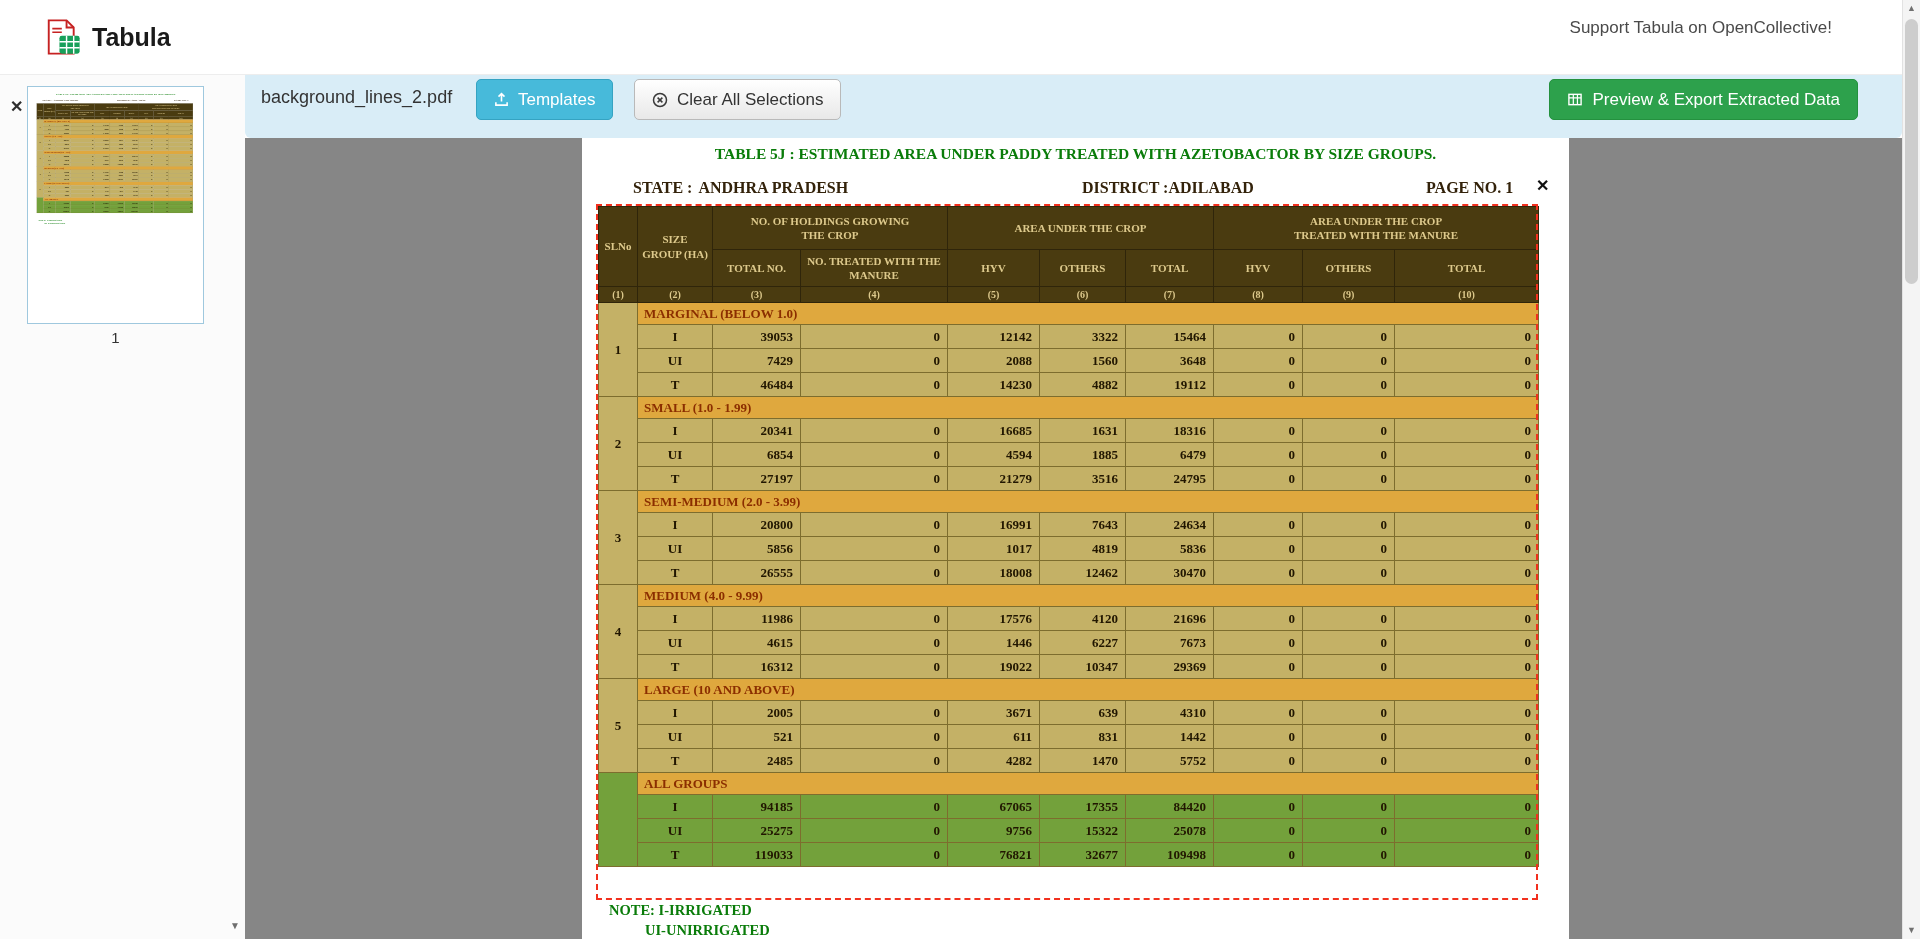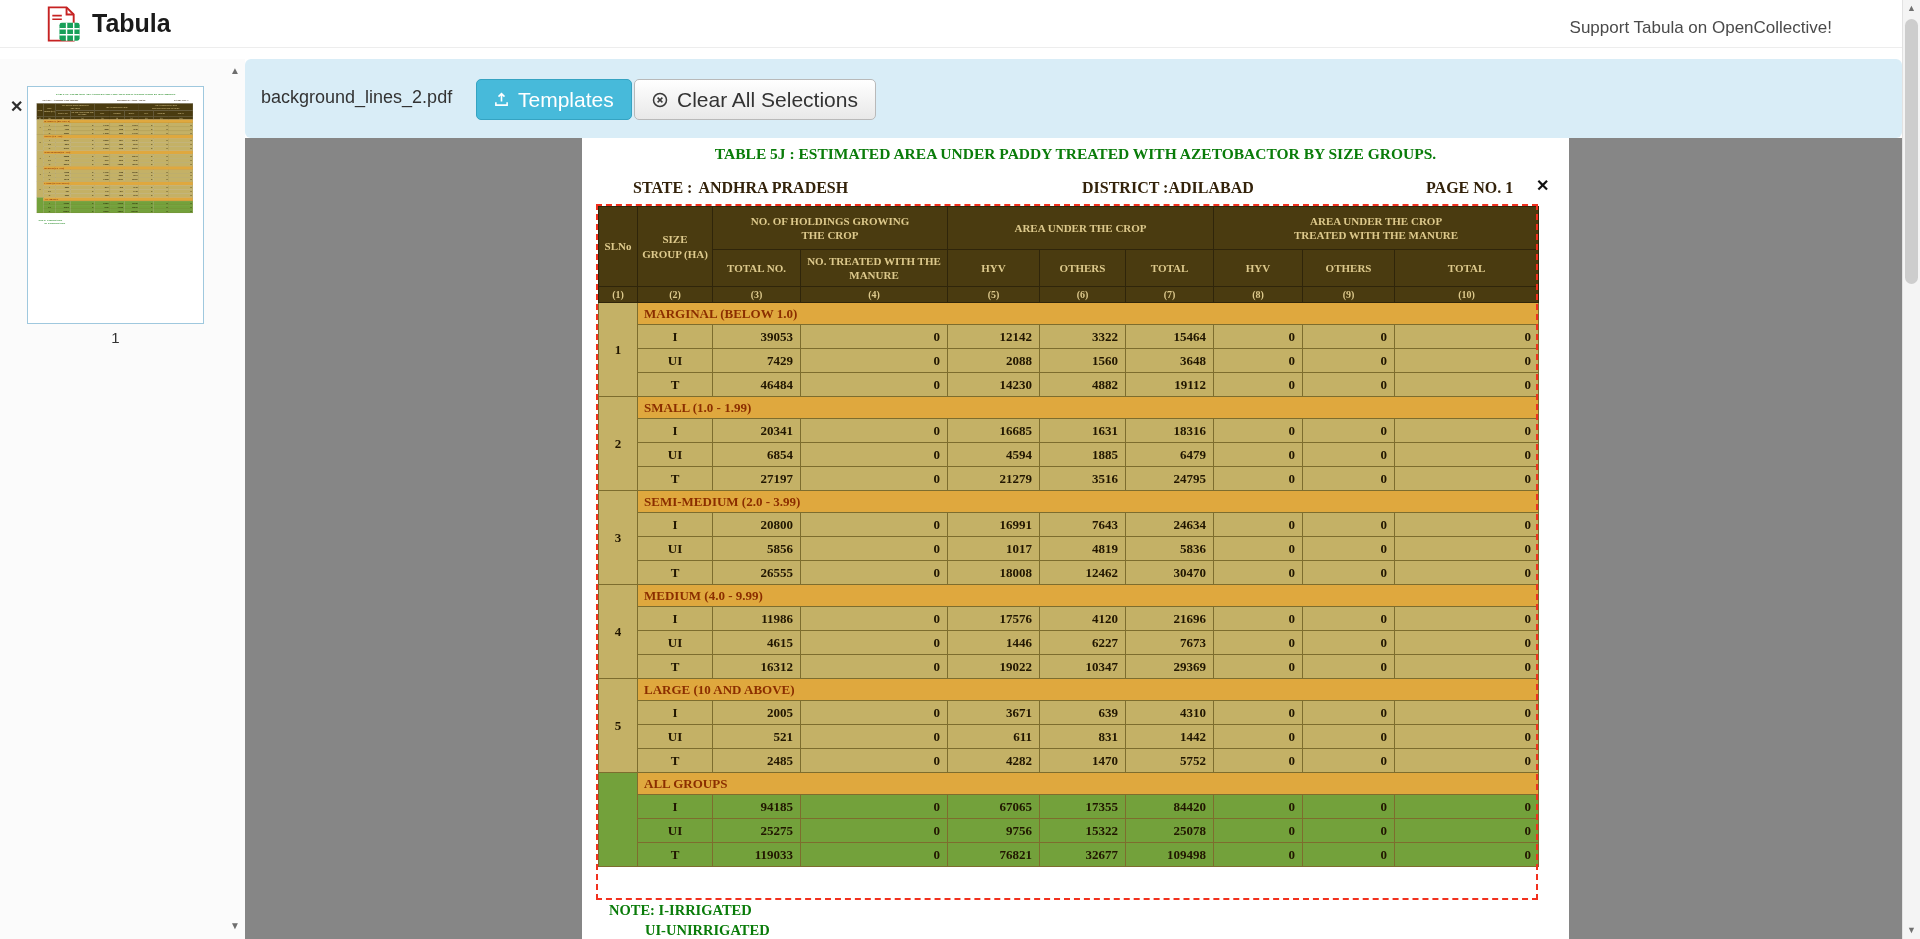--- a/index.html
+++ b/index.html
@@ -1,33 +1,33 @@
 <!DOCTYPE html>
 <html><head>
 <meta charset="utf-8">
 <style>
   * { box-sizing: border-box; margin: 0; padding: 0; }
   html,body { width:1920px; height:939px; overflow:hidden; }
   #app { position:relative; width:1920px; height:939px; background:#fff; overflow:hidden;
          font-family:"Liberation Sans", sans-serif; }
 
   
-  .navbar { position:absolute; left:0; top:0; width:1902px; height:48px; background:#fff;
+  .navbar { position:absolute; left:0; top:0; width:1902px; height:75px; background:#fff;
             border-bottom:1px solid #ededed; display:flex; align-items:center; z-index:5; }
   .logo { margin-left:44px; width:38px; height:38px; flex:0 0 auto; }
   .brand { margin-left:10px; font-size:25px; font-weight:bold; color:#1a1a1a; }
   .nav-items { display:flex; gap:37px; margin-left:32px; font-size:17px; color:#3c3c3c; }
   .nav-item { cursor:pointer; white-space:nowrap; }
   .support { position:absolute; right:70px; top:18px; font-size:17px; color:#4a4a4a; cursor:pointer; }
 
   
   .toolbar { position:absolute; left:245px; top:59px; width:1657px; height:79px; background:#d9edf7;border-radius:6px; }
   .filename { position:absolute; left:16px; top:28px; font-size:18px; color:#333; }
   .btn { position:absolute; top:20px; height:41px; display:inline-flex; align-items:center; gap:9px;
-         padding:0 17px; border-radius:5px; font-size:21px; cursor:pointer; white-space:nowrap; }
+         padding:0 17px; border-radius:5px; font-size:17px; cursor:pointer; white-space:nowrap; }
   .btn svg { flex:0 0 auto; }
   .btn-templates { left:231px; background:#47bada; border:1px solid #35a3c2; color:#fff; }
   .btn-clear { left:389px; background:linear-gradient(#ffffff,#e8e8e8); border:1px solid #b9b9b9; color:#333; }
   .btn-autodetect { left:623px; background:linear-gradient(#fcfcfc,#ededed); border:1px solid #cfcfcf;
                     color:#a6a6a6; cursor:default; }
   .btn-export { right:44px; background:#2da14c; border:1px solid #24913f; color:#fff; }
 
   
   .sidebar { position:absolute; left:0; top:59px; width:245px; height:880px; background:#fbfbfb; }
   .remove-x { position:absolute; left:10px; top:38px; font-size:16px; font-weight:bold; color:#2e2e2e;
@@ -117,20 +117,27 @@
 
     <button class="btn btn-clear">
       <svg width="16" height="16" viewBox="0 0 16 16">
         <circle cx="8" cy="8" r="6.5" fill="none" stroke="#3a3a3a" stroke-width="1.5"></circle>
         <path d="M5.6 5.6 l4.8 4.8 M10.4 5.6 l-4.8 4.8" stroke="#3a3a3a" stroke-width="1.5"></path>
       </svg>
       <span>Clear All Selections</span>
     </button>
 
 
+    <button class="btn btn-export">
+      <svg width="16" height="15" viewBox="0 0 16 16">
+        <rect x="1.5" y="2.5" width="13" height="11" fill="none" stroke="#fff" stroke-width="1.5"></rect>
+        <path d="M1.5 6.2 h13 M6.2 2.5 v11 M10.6 2.5 v11" stroke="#fff" stroke-width="1.3"></path>
+      </svg>
+      <span>Preview &amp; Export Extracted Data</span>
+    </button>
   </div>
 
   <aside class="sidebar">
     <button class="remove-x">✕</button>
     <div class="thumb-box">
       <div class="thumb-canvas">
           <div class="page-inner thumb-clone">
         <div class="doc-title">TABLE 5J : ESTIMATED AREA UNDER PADDY TREATED WITH AZETOBACTOR BY SIZE GROUPS.</div>
 
         <div class="meta-line meta-state">

